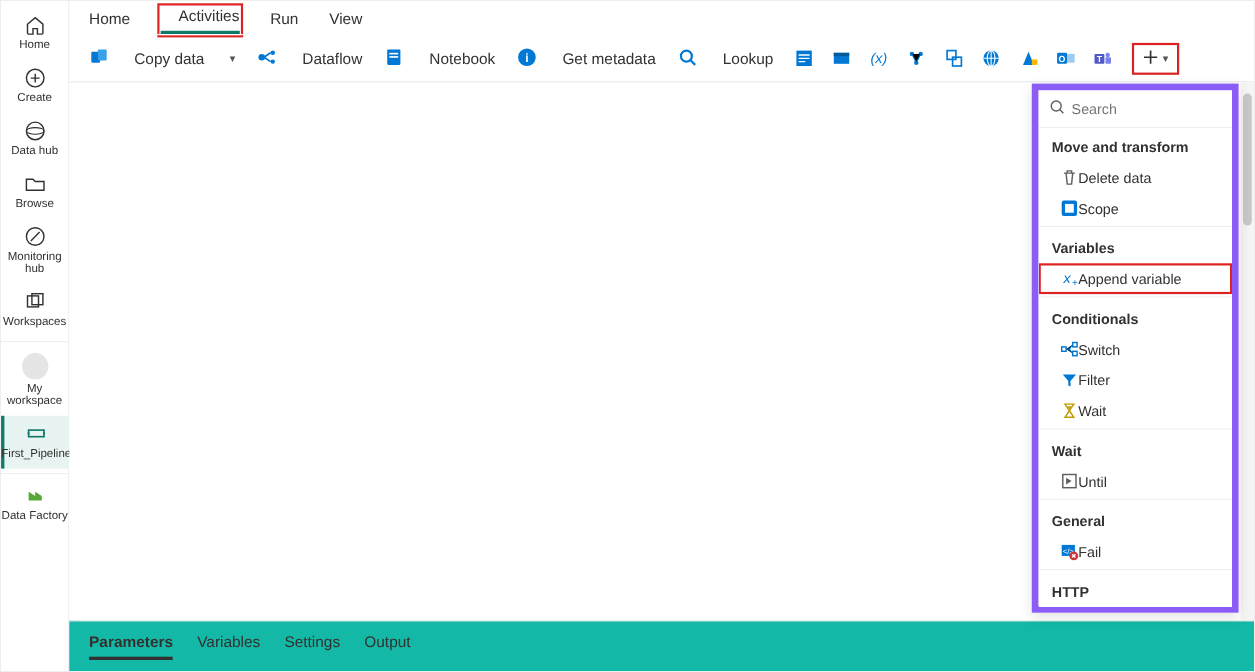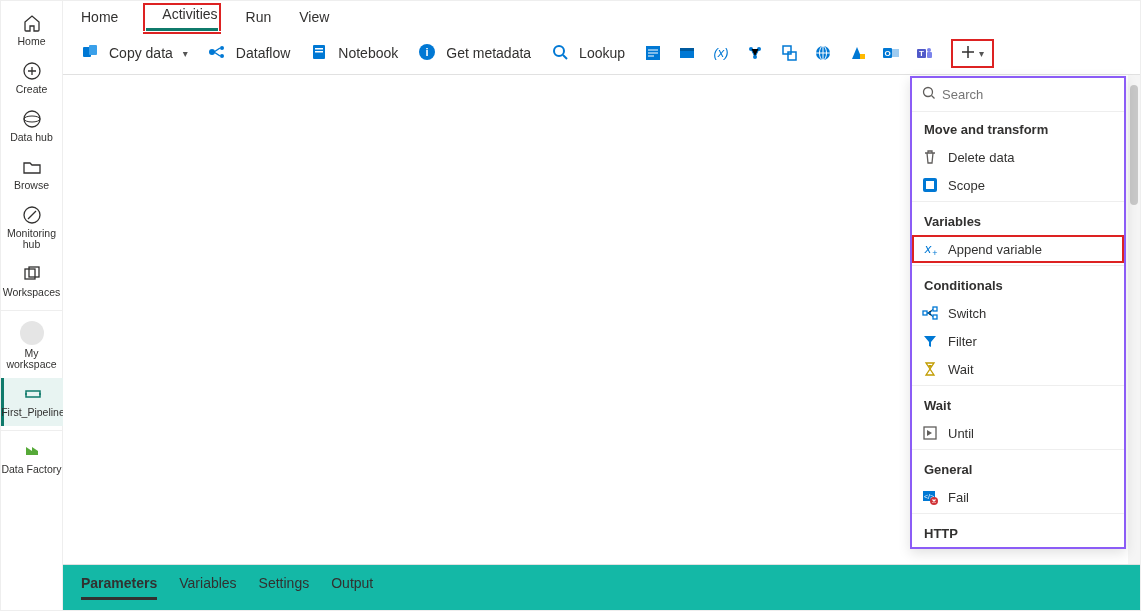--- a/index.html
+++ b/index.html
@@ -15,35 +15,35 @@
   .sidebar .df-icon { color:#56a938; }
   .sb-icon svg { width:20px; height:20px; display:block;}
   
   .main { flex:1; display:flex; flex-direction:column; position:relative;}
   .tabs { display:flex; gap:28px; padding:10px 18px 0 18px; height:30px; align-items:flex-end;}
   .tabs .tab { cursor:pointer; padding-bottom:6px; font-size:14px; color:#323130;}
   .tabs .tab.active { border-bottom:3px solid #0f7a6b; font-weight:400;}
   .tabs .tab.emph { outline:2px solid #d22; outline-offset:1px;padding-left:16px;}
   
   .toolbar { display:flex; align-items:center; gap:4px; padding:6px 10px; border-top:1px solid #fff; border-bottom:1px solid #e1e1e1; min-height:44px; }
-  .toolbar .tbtn { display:flex; align-items:center; gap:10px; padding:4px 8px; cursor:pointer; font-size:14px; color:#323130; border-radius:3px;}
+  .toolbar .tbtn { display:flex; align-items:center; gap:23px; padding:4px 8px; cursor:pointer; font-size:14px; color:#323130; border-radius:3px;}
   .ticons { display:flex; gap:14px; margin-left:6px;}
   .ticons .ticon { width:20px; height:20px; display:flex; align-items:center; justify-content:center; cursor:pointer;}
   .addbtn { margin-left:12px; border:2px solid #d22; padding:4px 8px; display:flex; align-items:center; gap:4px; cursor:pointer;}
   
   .workarea { flex:1; display:flex; position:relative; background:#fff;}
   .canvas { flex:1; background:#fff; margin:8px 0 0 10px; }
   .scroll-trk { width:12px; background:#f5f5f5; position:relative;}
   .scroll-th { width:8px; background:#c8c8c8; border-radius:4px; position:absolute; left:2px; top:10px; height:120px;}
   
-  .panel { position:absolute; top:75px; right:14px; width:216px; background:#fff; border:2px solid #8b5cf6; box-shadow:0 4px 12px rgba(0,0,0,.12); max-height:520px; overflow:auto; z-index:5;}
+  .panel { position:absolute; top:75px; right:14px; width:188px; background:#fff; border:6px solid #8b5cf6; box-shadow:0 4px 12px rgba(0,0,0,.12); max-height:520px; overflow:auto; z-index:5;}
   .panel .srch { display:flex; align-items:center; gap:6px; padding:8px 10px; border-bottom:1px solid #eee;}
   .panel .srch input { border:none; outline:none; flex:1; font-size:13px;}
   .panel .section-lbl { font-weight:600; font-size:13px; padding:10px 12px 6px 12px;}
-  .panel .row { display:flex; align-items:center; gap:10px; padding:6px 10px; cursor:pointer; font-size:13px;}
+  .panel .row { display:flex; align-items:center; padding:6px 20px; cursor:pointer; font-size:13px;}
   .panel .row.emph { outline:2px solid #d22; outline-offset:-2px;}
   .panel .sep { height:1px; background:#eee; margin:2px 0;}
   .ricon { width:16px; height:16px; flex-shrink:0; display:flex; align-items:center; justify-content:center;}
   
   .btabs { display:flex; gap:22px; padding:10px 18px; border-top:1px solid #e1e1e1; background:#14b8a6;}
   .btabs .btab { cursor:pointer; padding-bottom:6px; font-size:14px;}
   .btabs .btab.active { border-bottom:3px solid #323130; font-weight:600;}
   .chev { font-size:10px; color:#555;}
   svg { overflow:visible;}
 </style>

